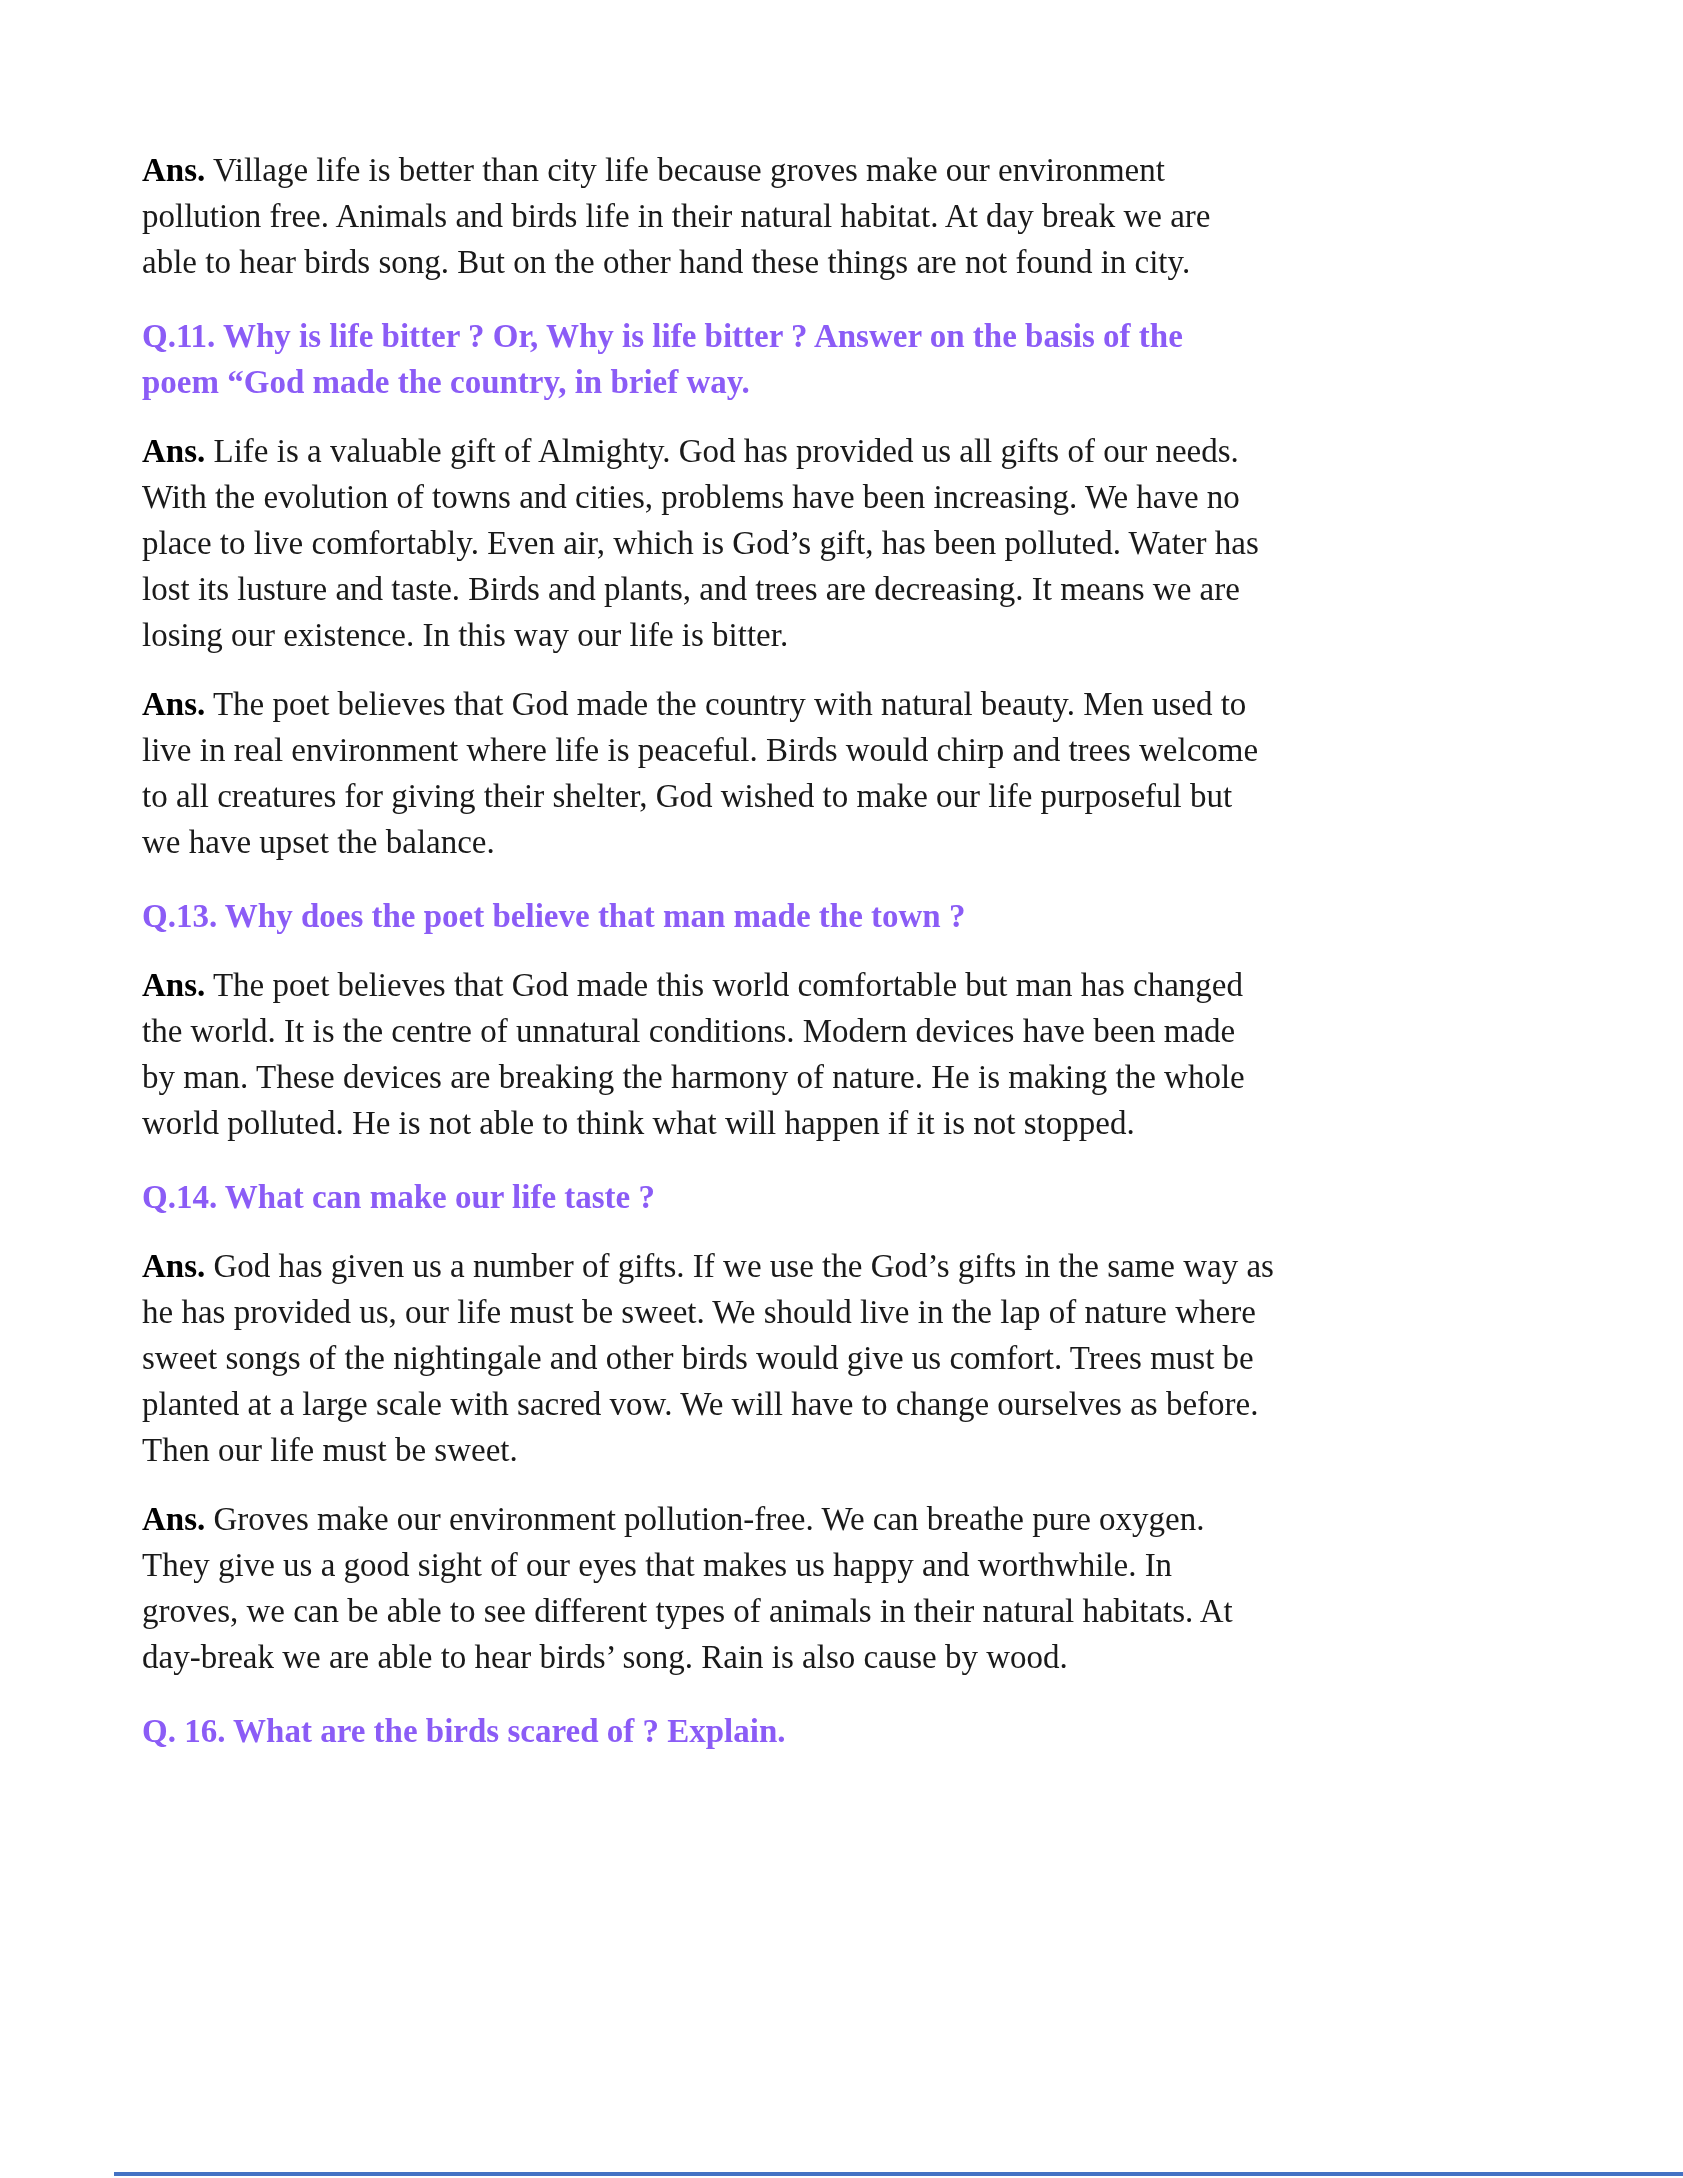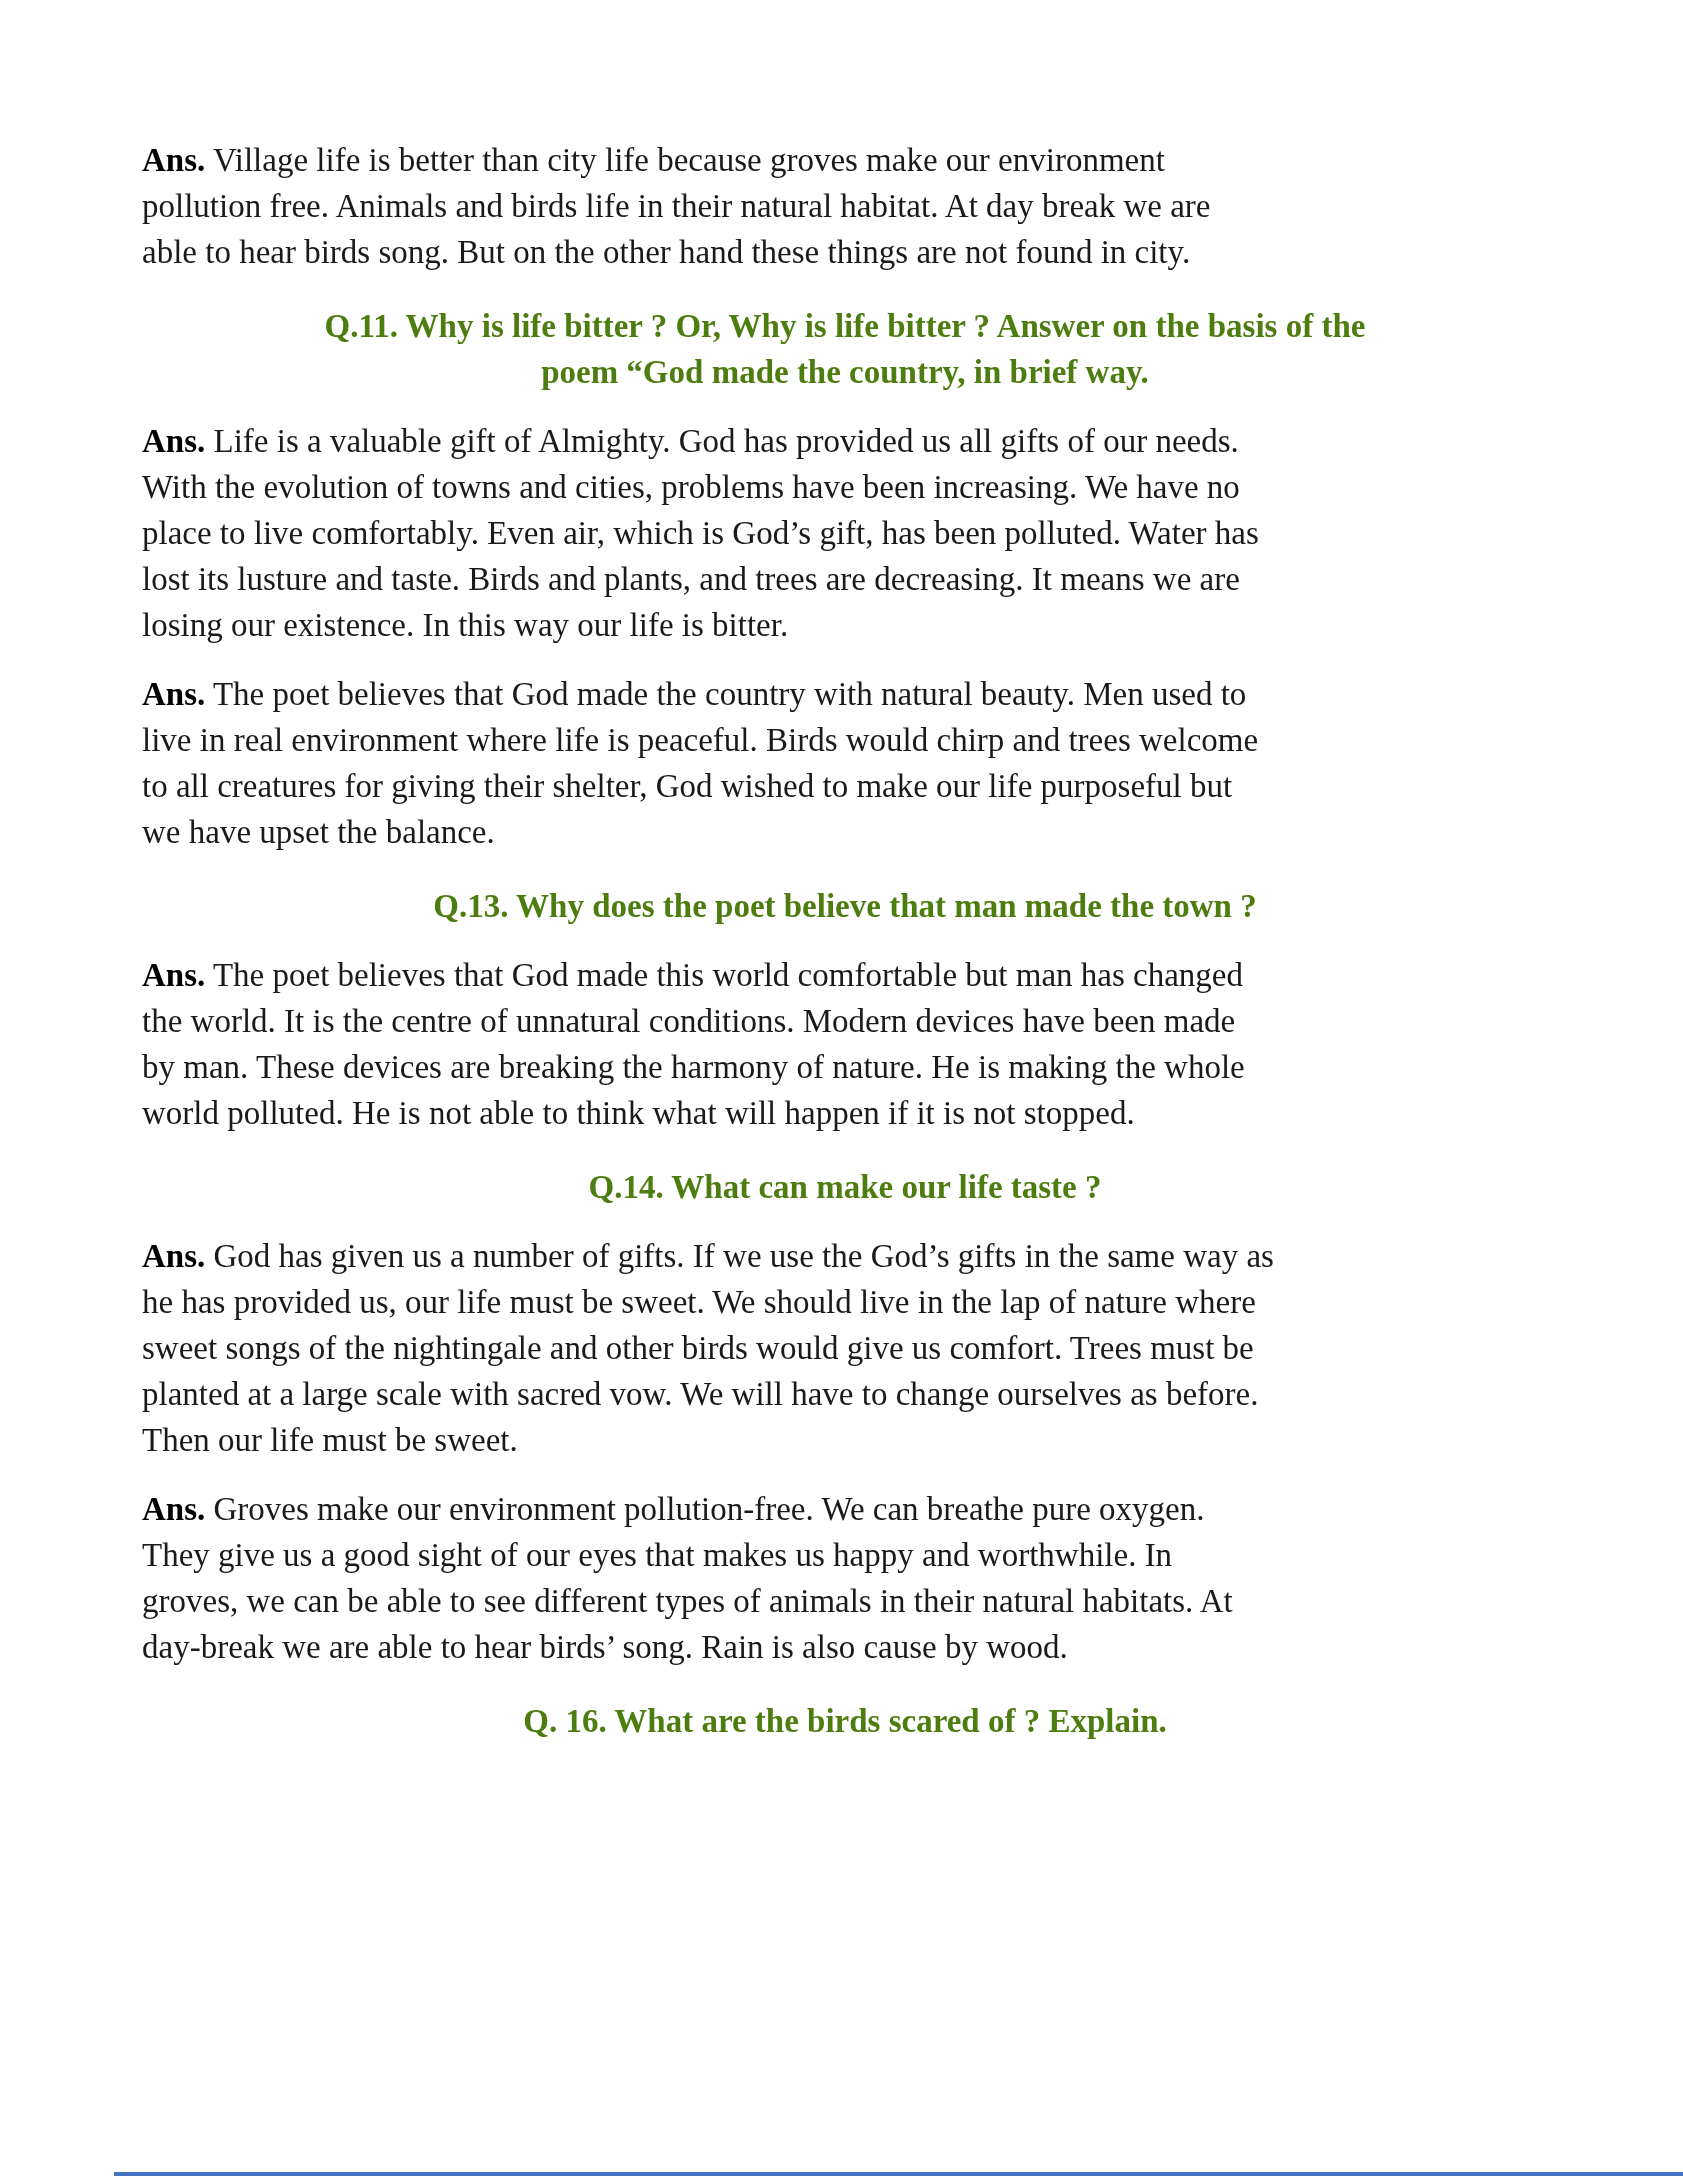--- a/index.html
+++ b/index.html
@@ -15,36 +15,35 @@
     color: #1a1a1a;
     overflow: hidden;
   }
   .page {
     position: absolute;
     inset: 0;
     background: #ffffff;
   }
   .content {
     position: absolute;
-    top: 137px;
+    top: 147px;
     left: 142px;
     width: 1406px;
   }
   p.block {
     margin: 0 0 23px 0;
     font-size: 33px;
     line-height: 46px;
     white-space: pre-line;
   }
   p.question {
     font-weight: normal;
-    color: #4d7c0f;
+    color: #8b5cf6;
     margin-top: 28px;
     margin-bottom: 23px;
-    text-align: center;
   }
   p.answer .ans-label {
     font-weight: bold;
     color: #000000;
   }
   .accent-line {
     position: absolute;
     left: 114px;
     right: 0;
     bottom: 2px;

